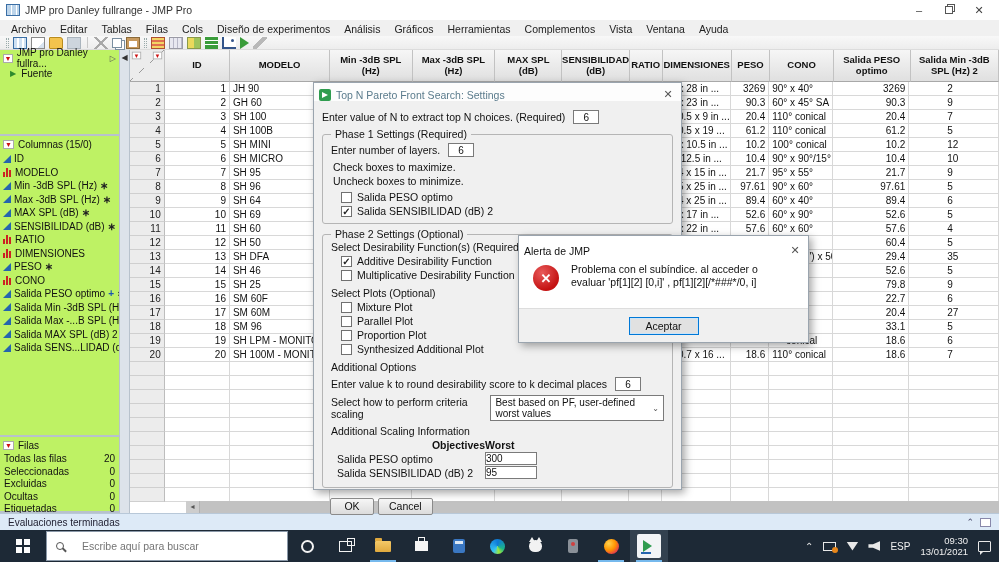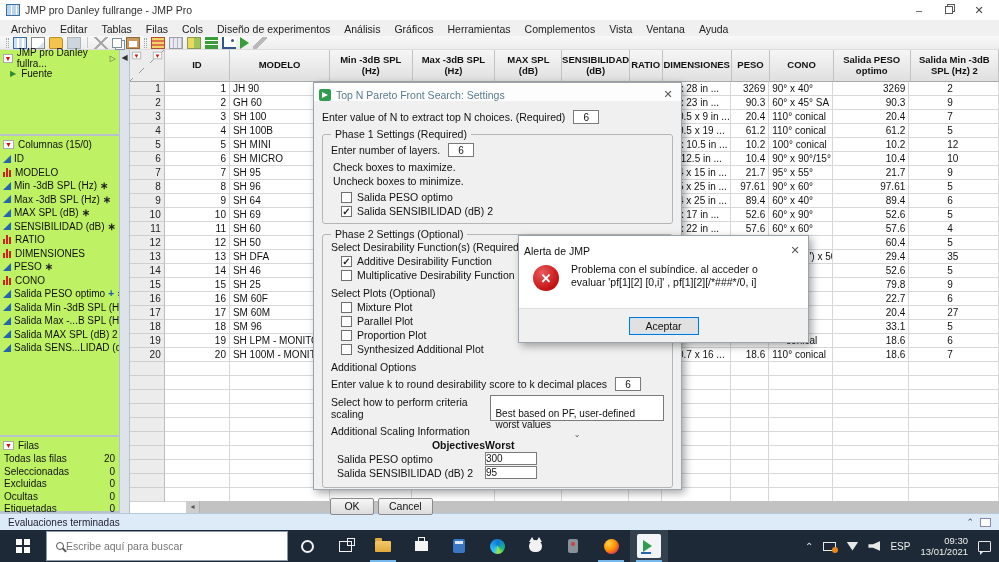--- a/index.html
+++ b/index.html
@@ -99,21 +99,21 @@
   .dlg-body{padding:5px 8px 0 8px;font-size:10.5px;}
   .inline-row{display:flex;align-items:center;gap:8px;margin:4px 0;}
   .numinput{width:26px;height:14px;border:1px solid #7a7a7a;background:#fff;text-align:center;font-size:10px;line-height:13px;}
   .groupbox{position:relative;border:1px solid #b5b5b5;border-radius:3px;margin:10px 0 0 0;padding:8px 8px 6px 8px;}
   .grouptitle{position:absolute;top:-7px;left:8px;background:#f0f0f0;padding:0 4px;font-size:10.5px;}
   .hint{margin:2px 0 0 2px;}
   .cbrow{display:flex;align-items:center;gap:5px;margin:2px 0 0 10px;}
   .cb{width:11px;height:11px;border:1px solid #707070;background:#fff;display:inline-flex;align-items:center;justify-content:center;flex:none;}
   .chk{font-size:10px;line-height:9px;color:#222;font-weight:bold;}
   .sectlabel{margin:6px 0 2px 0;}
-  .dropdown{display:inline-flex;align-items:center;justify-content:space-between;width:196px;height:16px;border:1px solid #7a7a7a;background:#fff;padding:12px 4px;font-size:10px;flex-direction:column;}
+  .dropdown{display:inline-flex;align-items:center;justify-content:space-between;width:196px;height:16px;border:1px solid #7a7a7a;background:#fff;padding:12px 4px;font-size:10px;}
   .dd-arrow{color:#555;font-size:8px;}
   .objhead{display:flex;font-weight:bold;margin:2px 0 0 6px;text-align:right;}
   .objhead span:first-child{width:148px;}
   .objrow{display:flex;align-items:center;margin:1px 0 0 6px;}
   .objrow .objlabel{width:148px;}
   .objinput{width:52px;height:13px;border:1px solid #7a7a7a;background:#fff;text-align:left;padding-right:3px;font-size:10px;line-height:12px;}
   .dlg-buttons{display:flex;gap:4px;margin:10px 0 0 8px;}
   .btn{min-width:44px;height:17px;background:linear-gradient(#f6f6f6,#dcdcdc);border:1px solid #8a8a8a;border-radius:2px;text-align:center;font-size:10.5px;line-height:15px;padding:0 10px;}
 
   .alert{left:518px;top:235px;width:291px;height:108px;background:#fff;z-index:30;}
@@ -123,21 +123,21 @@
   .err-icon{width:26px;height:26px;border-radius:50%;background:radial-gradient(circle at 35% 30%,#e85a5a,#c41212 70%);flex:none;display:flex;align-items:center;justify-content:center;color:#fff;font-weight:bold;font-size:13px;margin-top:2px;}
   .alert-msg{font-size:10.5px;line-height:13px;color:#111;padding-right:6px;}
   .alert-footer{position:absolute;left:0;right:0;bottom:0;height:34px;background:#f0f0f0;border-top:1px solid #ddd;display:flex;align-items:center;justify-content:center;}
   .btn-accept{width:70px;height:18px;background:#e1e1e1;border:1px solid #0078d7;box-shadow:0 0 0 1px #cce4f7 inset;text-align:center;font-size:10.5px;line-height:16px;}
 
   
   .taskbar{position:absolute;left:0;right:0;bottom:0;height:32px;background:#1d2936;display:flex;align-items:stretch;color:#e8e8e8;}
   .tb-start{width:46px;display:flex;align-items:center;justify-content:center;}
   .winlogo{display:grid;grid-template-columns:6px 6px;grid-template-rows:6px 6px;gap:1.5px;}
   .winlogo i{background:#fdfdfd;}
-  .tb-search{width:242px;background:#fff;display:flex;align-items:center;gap:0;padding:0 9px;margin:1px 0;border:1px solid #8a98a8;}
+  .tb-search{width:242px;background:#fff;display:flex;align-items:center;gap:16px;padding:0 9px;margin:1px 0;border:1px solid #8a98a8;}
   .mag{width:8px;height:8px;border:1.5px solid #555;border-radius:50%;position:relative;flex:none;}
   .mag::after{content:'';position:absolute;width:5px;height:1.5px;background:#555;transform:rotate(45deg);right:-4px;bottom:-1px;}
   .tb-search input{border:none;outline:none;font-size:10.5px;width:170px;color:#333;background:transparent;}
   .tb-ico{width:38px;display:flex;align-items:center;justify-content:center;position:relative;}
   .tb-ico.open::after{content:'';position:absolute;left:6px;right:6px;bottom:0;height:2px;background:#76b9ed;}
   .tb-ico.active{background:#33414f;}
   .ico-cortana{width:13px;height:13px;border:2px solid #f2f2f2;border-radius:50%;}
   .ico-taskview{width:13px;height:11px;border:1.5px solid #f2f2f2;position:relative;background:transparent;}
   .ico-taskview::after{content:'';position:absolute;right:-4px;top:-4px;width:6px;height:6px;border:1.5px solid #f2f2f2;}
   .ico-folder{width:16px;height:11px;background:linear-gradient(#f4c968,#e0a93e);border-radius:1px;position:relative;}

